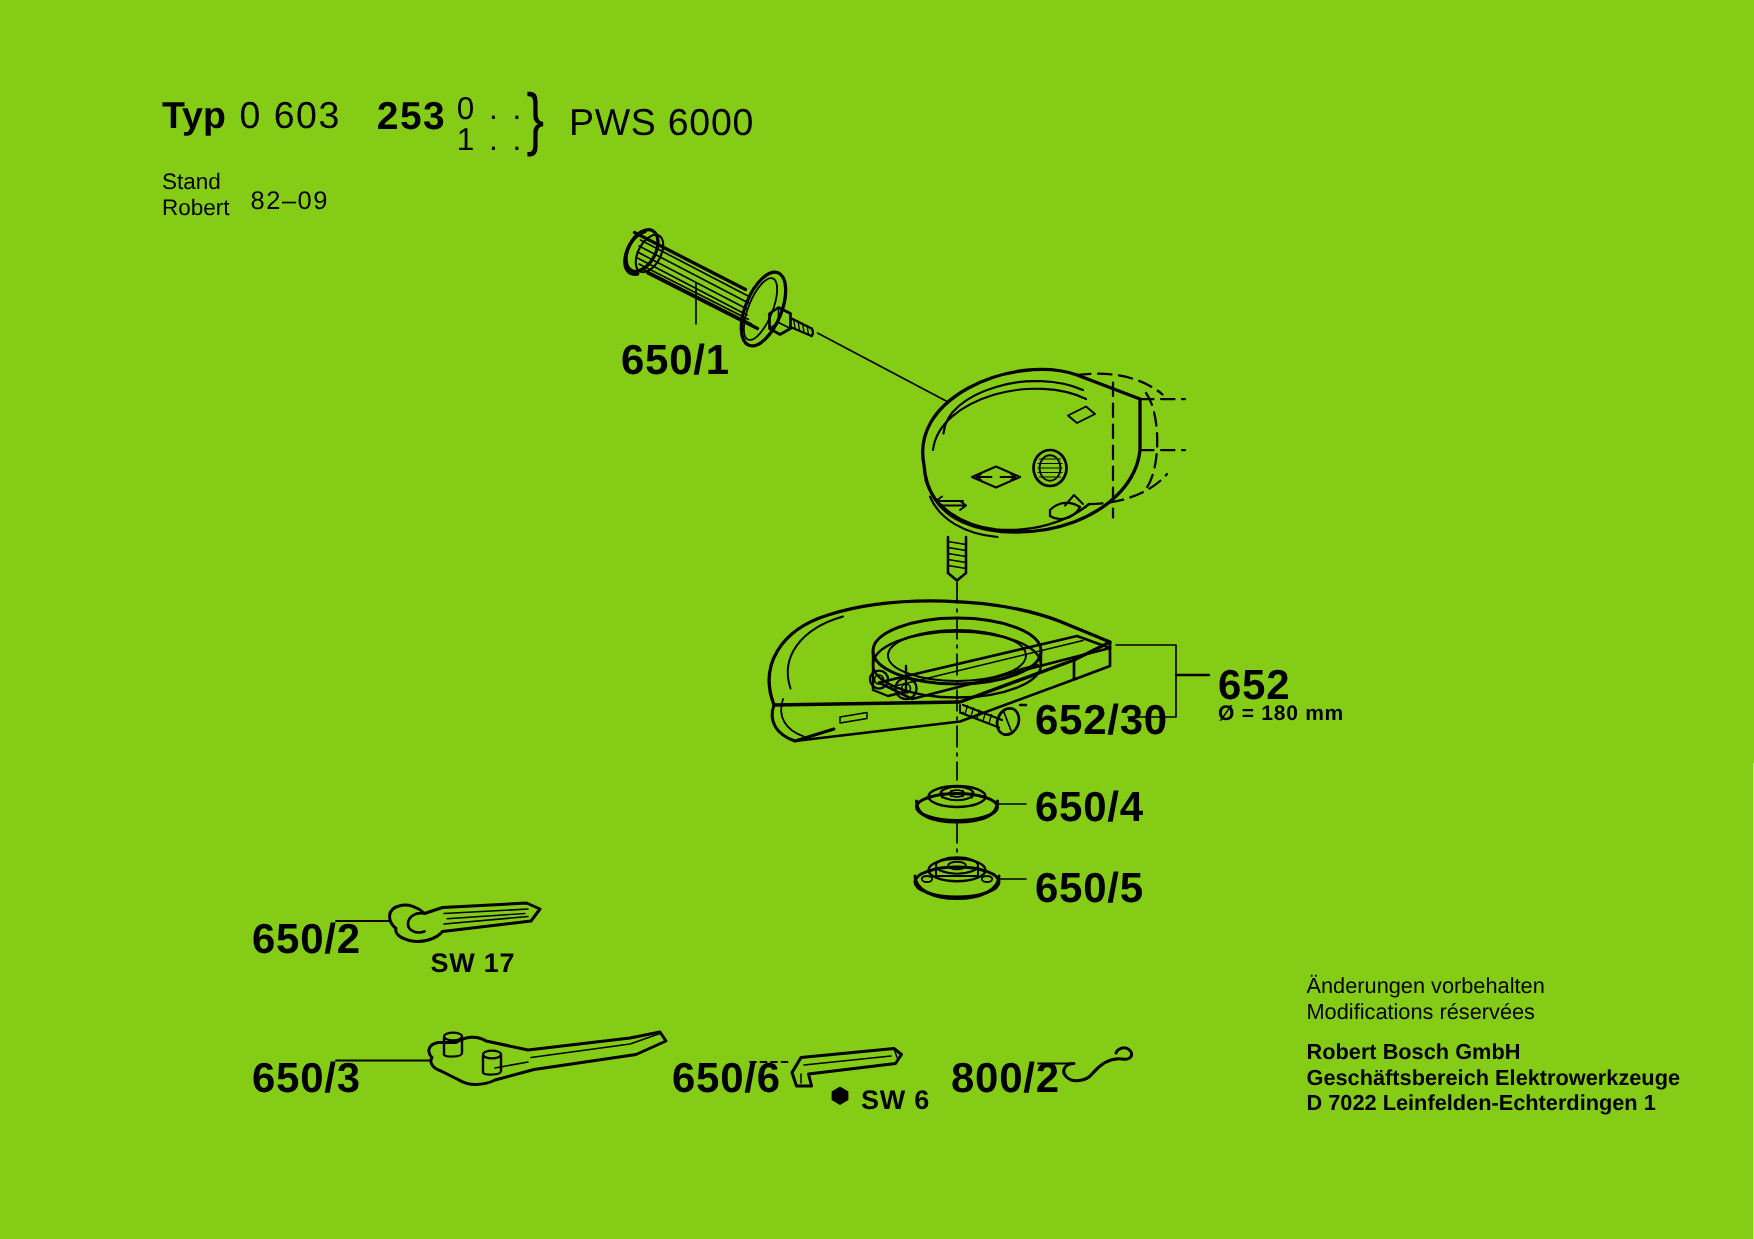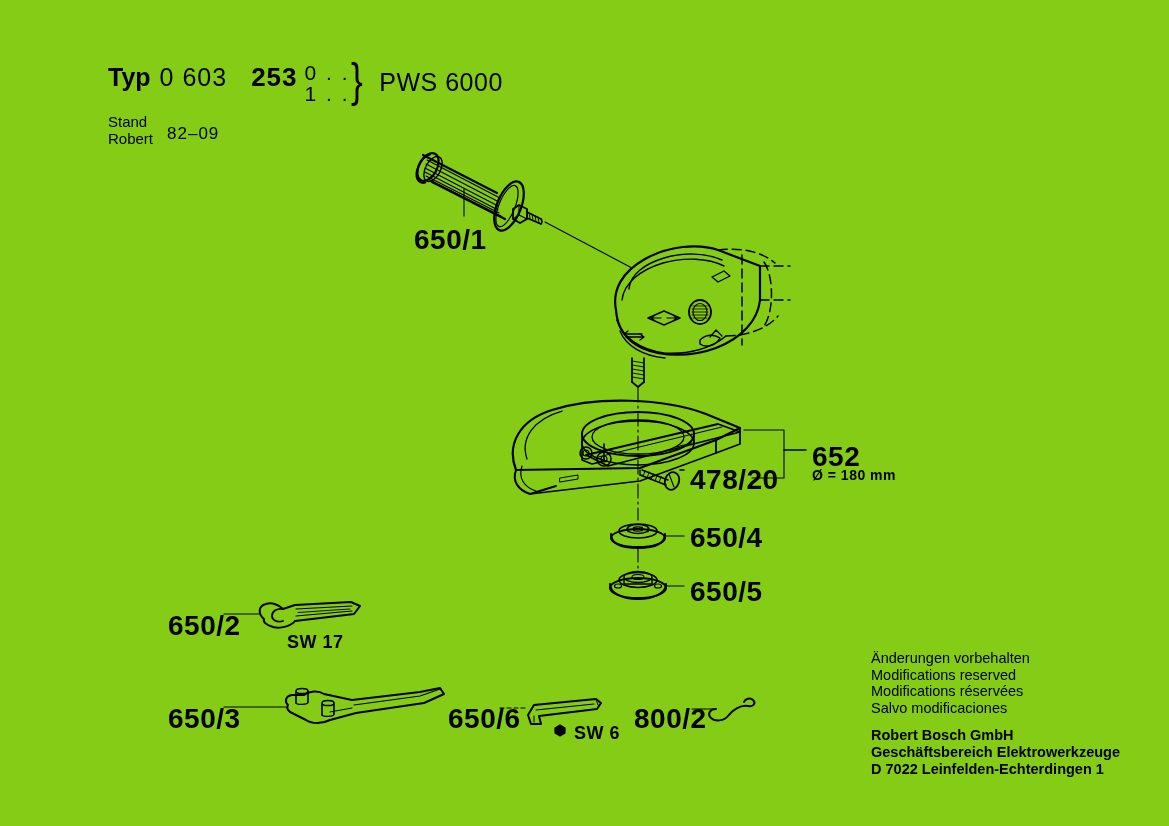--- a/index.html
+++ b/index.html
@@ -399,39 +399,37 @@
                  C 750 697 745 699 744 702" stroke-width="2.0"></path>
 
         <path d="M 692 709 L 714 709" stroke-width="1.2"></path>
       </g>
 
     </g>
   </svg>
 
   <div class="callout" style="left:414px; top:224px;">650/1</div>
   <div class="callout" style="left:812px; top:441px;">652</div>
-  <div class="callout" style="left:690px; top:464px;">478/20</div>
+  <div class="callout" style="left:690px; top:464px;">652/30</div>
   <div class="callout" style="left:690px; top:522px;">650/4</div>
   <div class="callout" style="left:690px; top:576px;">650/5</div>
   <div class="callout" style="left:168px; top:610px;">650/2</div>
   <div class="callout" style="left:168px; top:703px;">650/3</div>
   <div class="callout" style="left:448px; top:703px;">650/6</div>
   <div class="callout" style="left:634px; top:703px;">800/2</div>
 
   <div class="subnote" style="left:287px; top:632px;">SW 17</div>
   <div class="subnote" style="left:574px; top:723px;">SW 6</div>
 
   <div class="dim-note" style="left:812px; top:467px;">Ø = 180 mm</div>
 
   <div id="footer-block">
     <div>
       <div class="legal-line">Änderungen vorbehalten</div>
-      <div class="legal-line">Modifications reserved</div>
       <div class="legal-line">Modifications réservées</div>
-      <div class="legal-line">Salvo modificaciones</div>
     </div>
     <div id="company-lines">
       <div class="company-line">Robert Bosch GmbH</div>
       <div class="company-line">Geschäftsbereich Elektrowerkzeuge</div>
       <div class="company-line">D 7022 Leinfelden-Echterdingen 1</div>
     </div>
   </div>
 
 </div>
 

